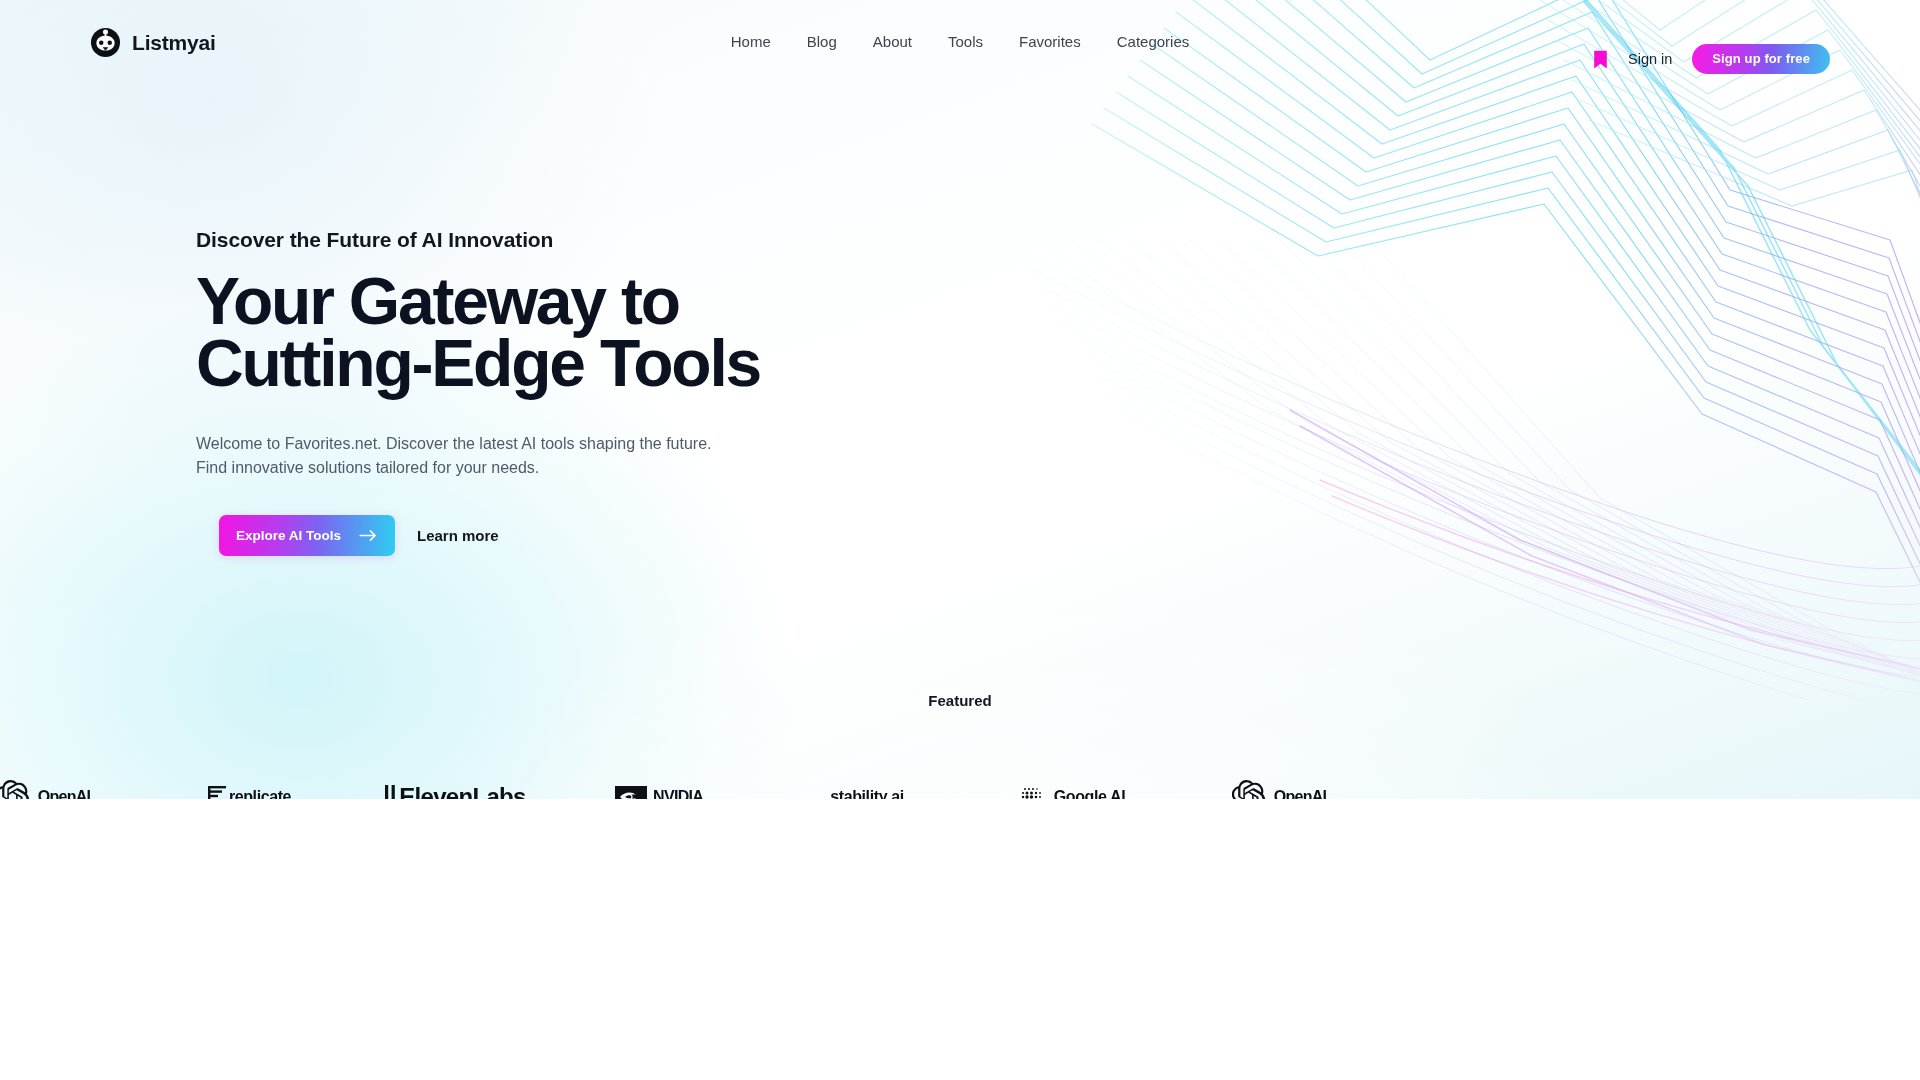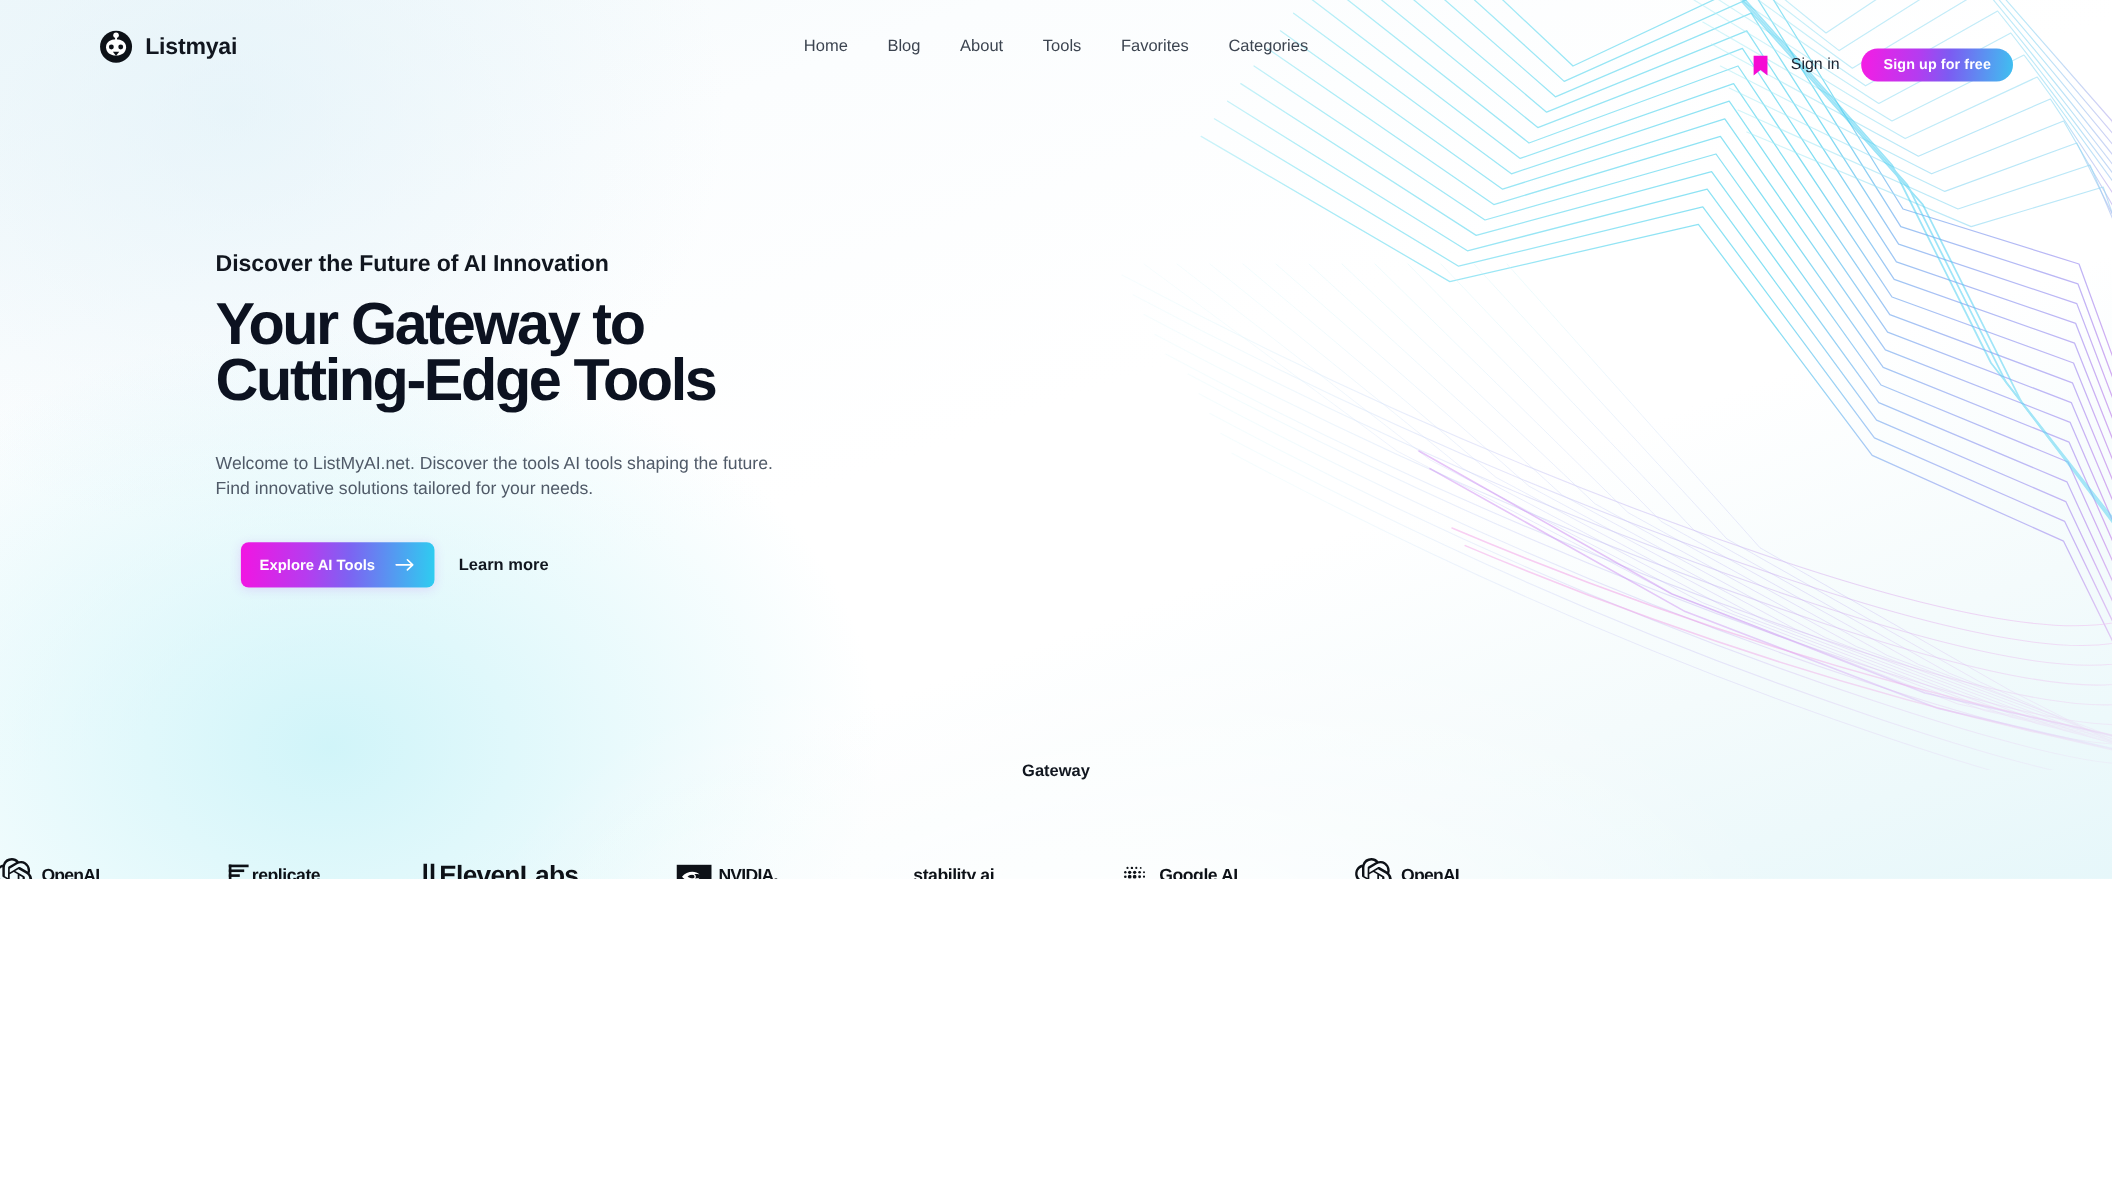--- a/index.html
+++ b/index.html
@@ -79,21 +79,21 @@
     font-family:"Liberation Sans", sans-serif;
   }
 
   
   .hero { position:absolute; left:196px; top:228px; z-index:20; width:900px; }
   .eyebrow {
     font-size:21px; font-weight:700; color:#11161f; letter-spacing:-.1px;
     margin-bottom:18px;
   }
   .headline {
-    font-size:54px; line-height:.94; font-weight:700;
+    font-size:66px; line-height:.94; font-weight:700;
     color:#0c1220; letter-spacing:-2.2px;
     font-family:"Liberation Sans", sans-serif;
     max-width:640px;
   }
   .headline .l2 { display:block; }
   .subcopy {
     margin-top:38px;
     font-size:16px; line-height:1.48; color:#505a68; max-width:560px;
   }
   .cta-row {
@@ -287,35 +287,35 @@
     </div>
   </div>
 
   <section class="hero">
     <div class="eyebrow">Discover the Future of AI Innovation</div>
     <h1 class="headline">
       <span class="l1">Your Gateway to</span>
       <span class="l2">Cutting-Edge Tools</span>
     </h1>
     <p class="subcopy">
-      <span>Welcome to ListMyAI.net. Discover the tools AI tools shaping the future.</span><br>
+      <span>Welcome to Favorites.net. Discover the latest AI tools shaping the future.</span><br>
       <span>Find innovative solutions tailored for your needs.</span>
     </p>
     <div class="cta-row">
       <button class="btn-explore">
         <span>Explore AI Tools</span>
         <svg class="arr" viewBox="0 0 20 14">
           <path d="M1 7h16M12 2l5.2 5-5.2 5" stroke="#ffffff" stroke-width="1.6" fill="none" stroke-linecap="round" stroke-linejoin="round"></path>
         </svg>
       </button>
       <a class="learn-more" href="#">Learn more</a>
     </div>
   </section>
 
-  <div class="featured-label">Gateway</div>
+  <div class="featured-label">Featured</div>
 
   <div class="logos">
 
     <div class="logo-cell">
       <span class="logo-inner">
         <svg width="34" height="34" viewBox="0 0 32 32">
           <path d="M29.1 13.1a7.9 7.9 0 0 0-.7-6.5 8 8 0 0 0-8.6-3.8A7.9 7.9 0 0 0 13.9.1 8 8 0 0 0 6.3 5.6a7.9 7.9 0 0 0-5.3 3.8 8 8 0 0 0 1 9.4 7.9 7.9 0 0 0 .7 6.5 8 8 0 0 0 8.6 3.8 7.9 7.9 0 0 0 5.9 2.6 8 8 0 0 0 7.6-5.5 7.9 7.9 0 0 0 5.3-3.8 8 8 0 0 0-1-9.3zM17.2 29.9a5.9 5.9 0 0 1-3.8-1.4l.2-.1 6.3-3.6a1 1 0 0 0 .5-.9v-8.9l2.7 1.5v7.3a6 6 0 0 1-5.9 6.1zM4.4 24.4a5.9 5.9 0 0 1-.7-4l.2.1 6.3 3.6a1 1 0 0 0 1 0l7.7-4.4v3.1l-6.4 3.7a6 6 0 0 1-8.1-2.1zM2.7 10.5a5.9 5.9 0 0 1 3.1-2.6V15.3a1 1 0 0 0 .5.9l7.7 4.4-2.7 1.6-6.4-3.7a6 6 0 0 1-2.2-8zM24.5 15.6 16.8 11.1 19.5 9.6l6.4 3.7a6 6 0 0 1-.9 10.8v-7.5a1 1 0 0 0-.5-1zM27.2 11.5 27 11.4l-6.2-3.6a1 1 0 0 0-1 0l-7.7 4.5V9.1l6.4-3.7a6 6 0 0 1 8.9 6.1zM10.6 17.1 7.9 15.6V8.2a6 6 0 0 1 9.8-4.6l-.2.1-6.3 3.6a1 1 0 0 0-.5.9zM12.1 14 15.5 12l3.4 2v3.9l-3.4 2-3.4-2z" fill="#0d1117"></path>
         </svg>
         <span class="logo-txt">OpenAI</span>
       </span>

